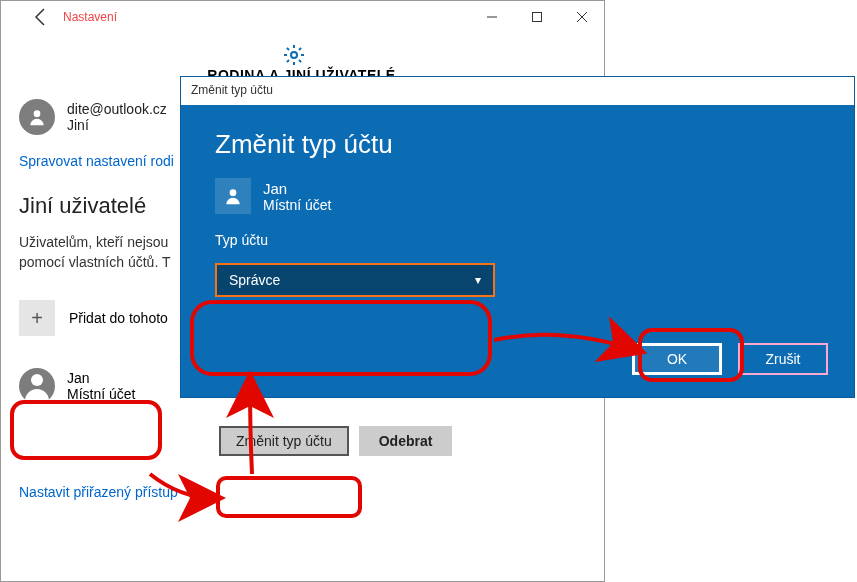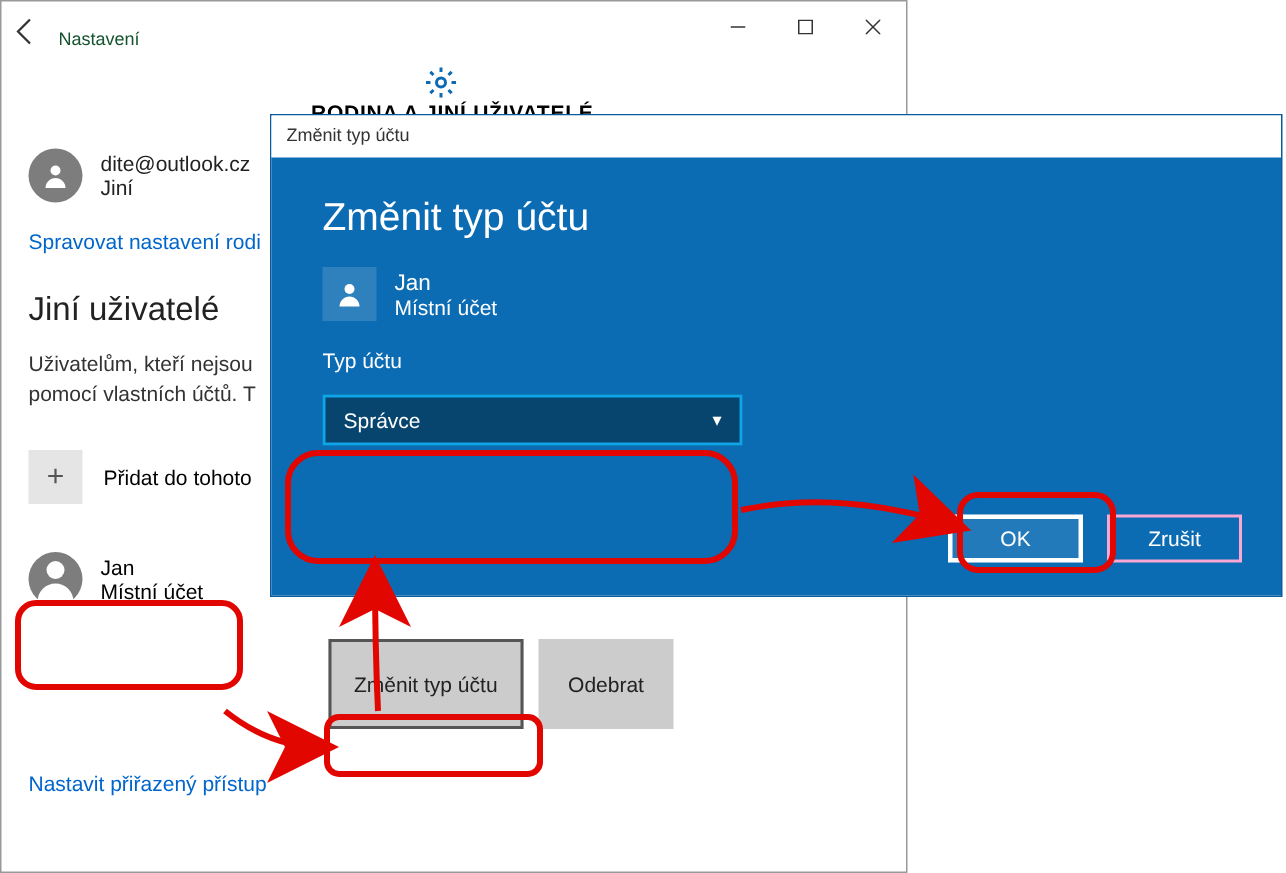--- a/index.html
+++ b/index.html
@@ -1,20 +1,20 @@
 <!DOCTYPE html>
 <html><head>
 <meta charset="utf-8">
 <style>
   * { box-sizing: border-box; margin: 0; padding: 0; font-family: "Segoe UI", Tahoma, sans-serif; }
   body { width: 857px; height: 582px; position: relative; background: #fff; overflow: hidden; }
 
   
   .settings-window { position: absolute; left: 0; top: 0; width: 605px; height: 582px; border: 1px solid #999; background: #fff; }
-  .titlebar { height: 32px; display: flex; align-items: flex-end; padding-left: 4px; font-size: 12px; color: #14532d; }
+  .titlebar { height: 32px; display: flex; align-items: center; padding-left: 28px; font-size: 12px; color: #ef4444; }
   .titlebar .back { width: 24px; height: 24px; display: flex; align-items: center; justify-content: center; margin-right: 10px; }
   .titlebar .title { flex: 1; }
   .win-controls { display: flex; }
   .win-btn { width: 45px; height: 30px; display: flex; align-items: center; justify-content: center; font-size: 12px; }
   .heading-row { display: flex; align-items: center; padding: 10px 20px 8px 18px; flex-direction: column; }
   .gear { width: 24px; height: 24px; margin-right: 16px; position: relative; }
   .gear svg { width: 24px; height: 24px; }
   .heading-text { font-weight: 600; font-size: 14px; letter-spacing: .5px; }
 
   .content { padding: 8px 18px; }
@@ -34,35 +34,35 @@
   .add-label { font-size: 14px; }
 
   .jan-row { display: flex; align-items: center; margin-top: 32px; }
   .jan-avatar { width: 36px; height: 36px; border-radius: 50%; background: #7d7d7d; display: flex; align-items: center; justify-content: center; margin-right: 12px; }
   .jan-lines .l1 { font-size: 14px; }
   .jan-lines .l2 { font-size: 14px; }
 
   .action-row { margin-top: 22px; margin-left: 200px; display: flex; gap: 10px; }
   .gray-btn { background: #ccc; border: 1px solid #888; padding: 6px 16px; font-size: 14px; color: #222; }
   .gray-btn.primary { border: 2px solid #555; padding: 5px 15px; }
-  .gray-btn.plain { background: #ccc; border: none; padding: 22px 20px; }
+  .gray-btn.plain { background: #ccc; border: none; padding: 7px 20px; font-weight: bold; }
 
   .bottom-link { color: #0066cc; font-size: 14px; margin-top: 28px; display: block; }
 
   
   .dialog { position: absolute; left: 180px; top: 76px; width: 675px; height: 322px; background: #fff; border: 1px solid #0a5a9e; }
   .dialog-title { height: 28px; background: #fff; font-size: 12px; padding: 6px 10px; color: #333; }
   .dialog-body { background: #0b6bb3; height: calc(100% - 28px); padding: 24px 34px; position: relative; color: #fff; }
   .dlg-heading { font-size: 26px; font-weight: 400; margin-bottom: 18px; }
   .dlg-user { display: flex; align-items: center; margin-bottom: 18px; }
   .dlg-avatar { width: 36px; height: 36px; background: rgba(255,255,255,.15); display: flex; align-items: center; justify-content: center; margin-right: 12px; }
   .dlg-lines .dl1 { font-size: 15px; }
   .dlg-lines .dl2 { font-size: 14px; }
   .dlg-label { font-size: 14px; margin-bottom: 15px; }
-  .dlg-select { width: 280px; height: 34px; border: 2px solid #0ea5e9; background: #07456f; color: #fff; display: flex; align-items: center; justify-content: space-between; padding: 0 12px; font-size: 14px; }
+  .dlg-select { width: 280px; height: 34px; border: 2px solid #f97316; background: #07456f; color: #fff; display: flex; align-items: center; justify-content: space-between; padding: 0 12px; font-size: 14px; }
   .dlg-select .chev { font-size: 12px; }
   .dlg-actions { position: absolute; right: 26px; bottom: 22px; display: flex; gap: 16px; }
   .dlg-btn { width: 90px; height: 32px; border: 2px solid #f9a8d4; color: #fff; background: transparent; font-size: 14px; display: flex; align-items: center; justify-content: center; }
   .dlg-btn.ok { border: 3px solid #fff; background: rgba(255,255,255,.1); }
 
   
   .ann { position: absolute; border: 4px solid #e10600; border-radius: 14px; pointer-events: none; }
   .ann1 { left: 10px; top: 400px; width: 152px; height: 60px; }
   .ann2 { left: 216px; top: 476px; width: 146px; height: 42px; border-radius: 10px; } 
 

